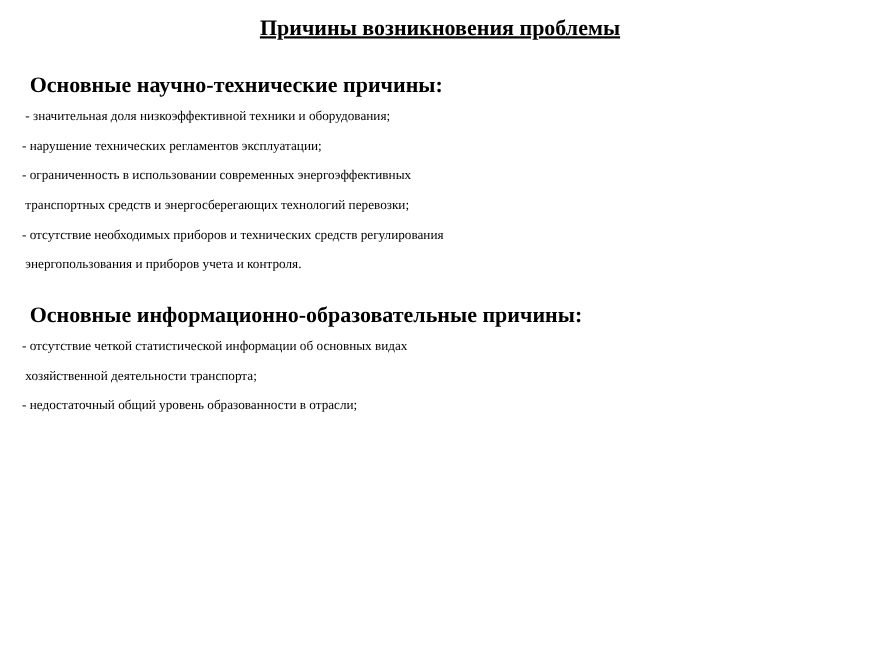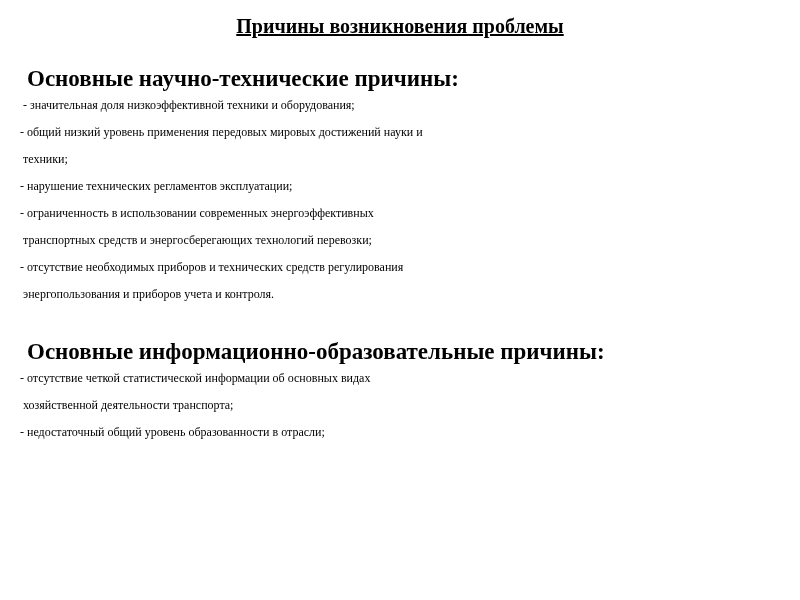--- a/index.html
+++ b/index.html
@@ -26,49 +26,47 @@
     margin-right: -4px;
     margin-top: 4px;
     margin-bottom: 27px;
     text-align: center;
     font-size: 20px;
     line-height: 24px;
     font-weight: bold;
     text-decoration: underline;
   }
   .section-heading {
-    font-size: 23px;
+    font-size: 20px;
     line-height: 27px;
     font-weight: bold;
     padding-left: 7px;
   }
   .bullet-item {
     font-size: 12px;
     line-height: 27px;
     white-space: pre-wrap; 
   }
   .section--informational {
-    margin-top: 30px;
+    margin-top: 20px;
   }
 </style>
 </head>
 <body>
 
 <div class="slide">
 
   <div class="slide-title">Причины возникновения проблемы</div>
 
   <div class="section">
     <div class="section-heading">Основные научно-технические причины:</div>
     <div class="items">
 
         <div class="bullet-item"> - значительная доля низкоэффективной техники и оборудования;</div>
 
-        <div class="bullet-item">- общий низкий уровень применения передовых мировых достижений науки и
- техники;</div>
 
         <div class="bullet-item">- нарушение технических регламентов эксплуатации;</div>
 
         <div class="bullet-item">- ограниченность в использовании современных энергоэффективных
  транспортных средств и энергосберегающих технологий перевозки;</div>
 
         <div class="bullet-item">- отсутствие необходимых приборов и технических средств регулирования
  энергопользования и приборов учета и контроля.</div>
       </div>
   </div>

